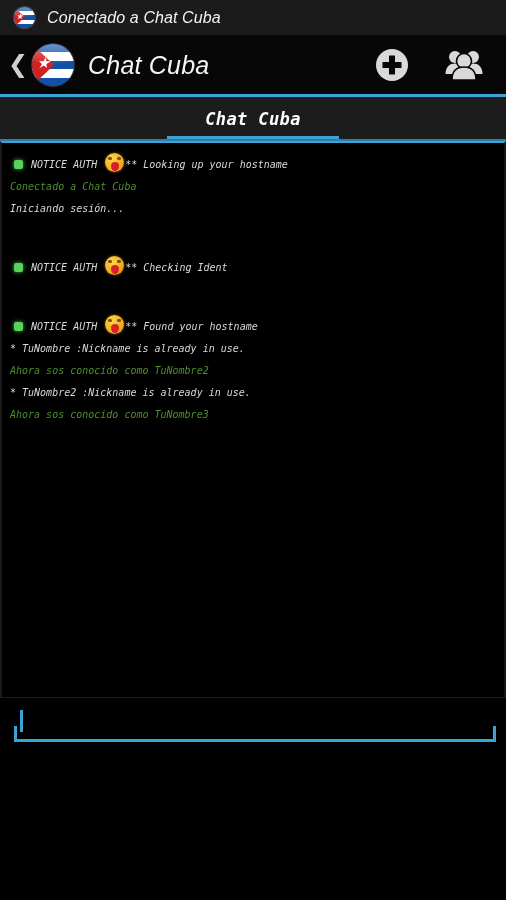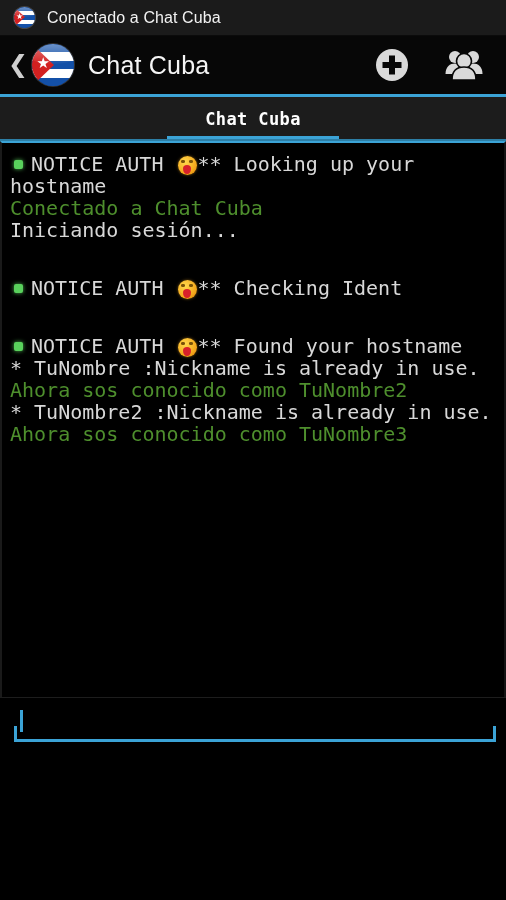--- a/index.html
+++ b/index.html
@@ -14,20 +14,21 @@
     font-family: "Liberation Sans", sans-serif;
     -webkit-font-smoothing: antialiased;
   }
   #app {
     position: relative;
     width: 506px;
     height: 744px;
     background: #e5e5e5;
     display: flex;
     flex-direction: column;
+    font-style: italic;
   }
 
   
   .statusbar {
     height: 36px;
     flex: 0 0 36px;
     background: #1b1b1b;
     display: flex;
     align-items: center;
     padding: 0 0 0 14px;
@@ -165,21 +166,21 @@
     background: #000000;
     border-left: 2px solid #1a1a1a;
     border-right: 2px solid #141414;
     border-top: 2px solid #3ba3d6;
     box-sizing: border-box;
     overflow: hidden;
   }
   .chatlog {
     padding: 10px 8px 8px 8px;
     font-family: "DejaVu Sans Mono", monospace;
-    font-size: 20px;
+    font-size: 10px;
     line-height: 22px;
     color: #d8d8d8;
     white-space: pre-wrap;
     word-break: break-word;
   }
   .line { min-height: 22px; }
   .line.gap-before { margin-top: 36px; }
   .line.notice { color: #d8d8d8; }
   .line.system { color: #4e8f2d; }
   .line.plain  { color: #d8d8d8; }

